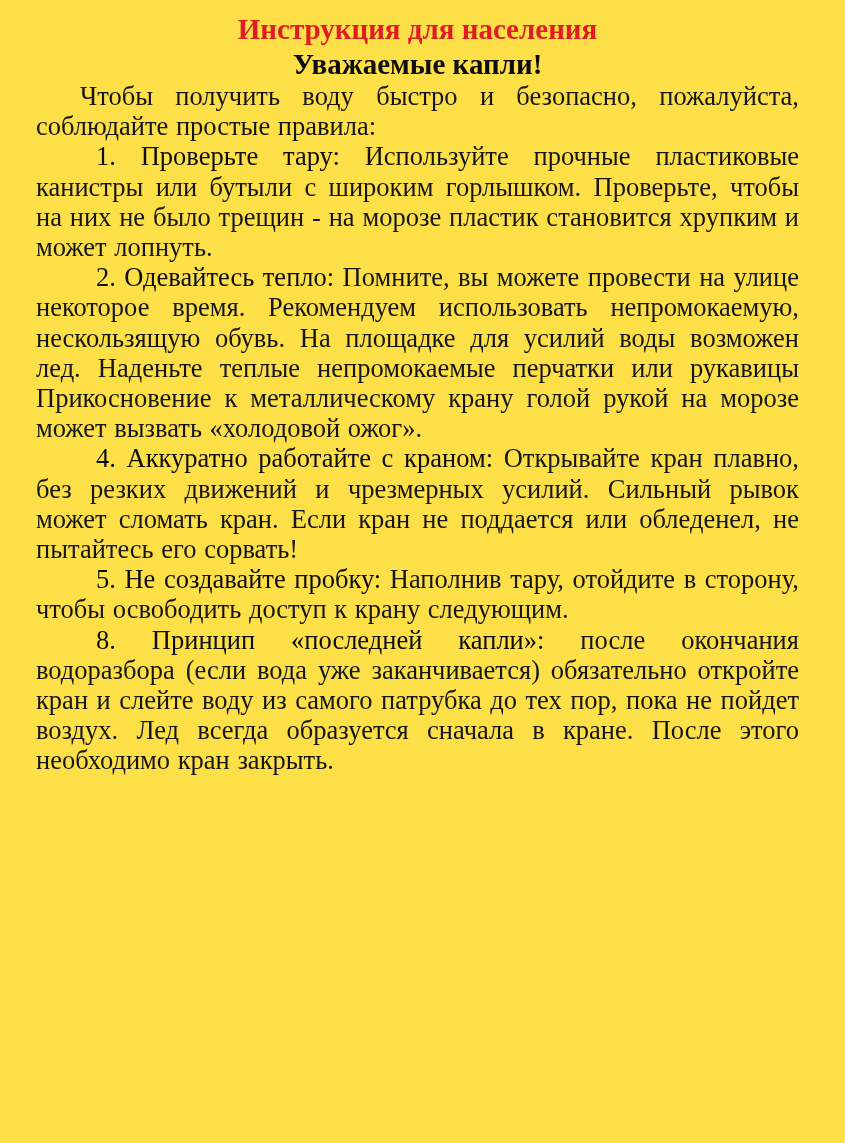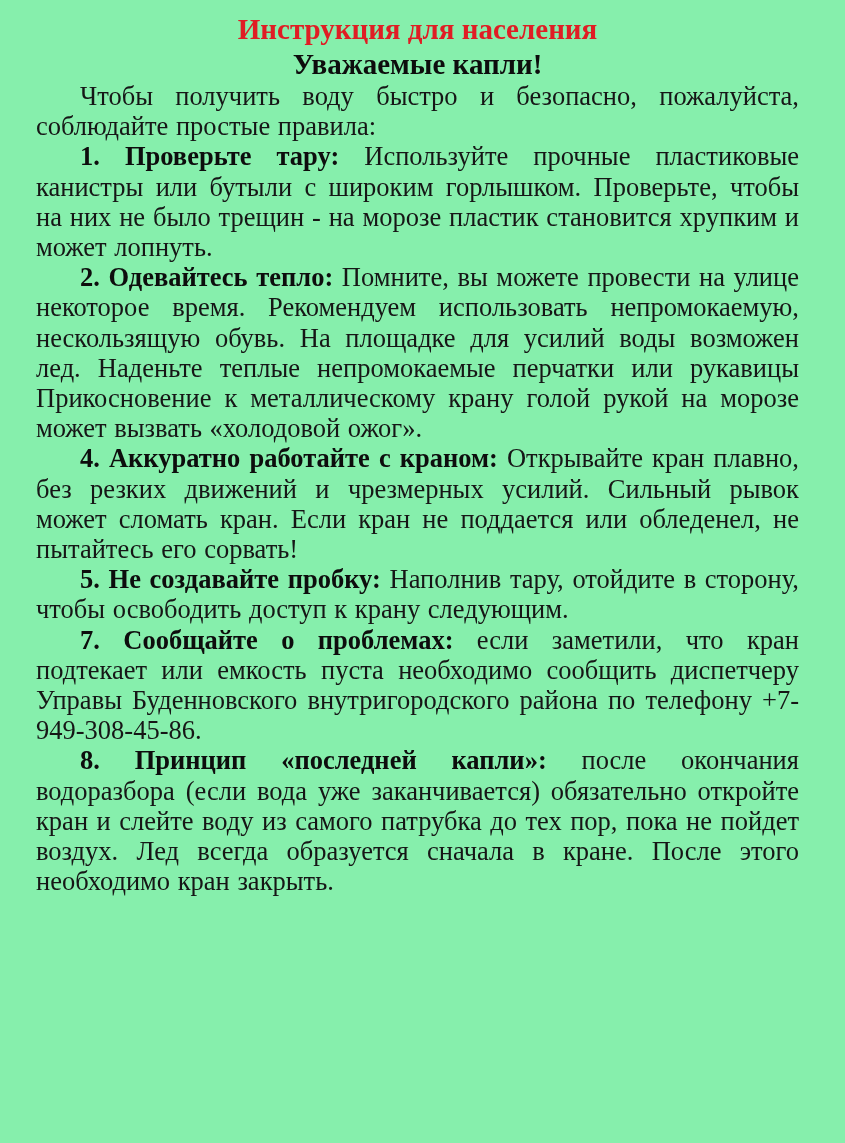--- a/index.html
+++ b/index.html
@@ -12,21 +12,21 @@
     height: 1143px;
     overflow: hidden;
     font-family: "Liberation Serif", "DejaVu Serif", serif;
     color: #161616;
   }
   .page {
     box-sizing: border-box;
     width: 845px;
     height: 1143px;
     padding: 12px 46px 18px 36px;
-    background: #86efac;
+    background: #fde047;
   }
   .doc-title {
     font-size: 29px;
     line-height: 35px;
     font-weight: 700;
     text-align: center;
     margin: 0;
     
   }
   .doc-subtitle {
@@ -39,22 +39,23 @@
   }
   .para {
     font-size: 26.5px;
     line-height: 30.2px;
     text-align: justify;
     text-indent: 44px;
     margin: 0;
     word-spacing: 1px;
   }
   .para b {
-    font-weight: 700;
+    font-weight: 400;
     color: #0d0d0d;
+    margin-left: 16px;
   }
 </style>
 </head>
 <body>
 
 <div class="page">
 
   <h1 class="doc-title" style="color: rgb(224, 29, 36);">Инструкция для населения</h1>
 
   <h2 class="doc-subtitle">Уважаемые капли!</h2>
@@ -74,21 +75,18 @@
 
   <p class="para">
     <b>4. Аккуратно работайте с краном:</b><span> Открывайте кран плавно, без резких движений и чрезмерных усилий. Сильный рывок может сломать кран. Если кран не поддается или обледенел, не пытайтесь его сорвать!</span>
   </p>
 
   <p class="para">
     <b>5. Не создавайте пробку:</b><span> Наполнив тару, отойдите в сторону, чтобы освободить доступ к крану следующим.</span>
   </p>
 
 
-  <p class="para">
-    <b>7. Сообщайте о проблемах:</b><span> если заметили, что кран подтекает или емкость пуста необходимо сообщить диспетчеру Управы Буденновского внутригородского района по телефону +7-949-308-45-86.</span>
-  </p>
 
   <p class="para">
     <b>8. Принцип «последней капли»:</b><span> после окончания водоразбора (если вода уже заканчивается) обязательно откройте кран и слейте воду из самого патрубка до тех пор, пока не пойдет воздух. Лед всегда образуется сначала в кране. После этого необходимо кран закрыть.</span>
   </p>
 
 </div>
 
 </body></html>

